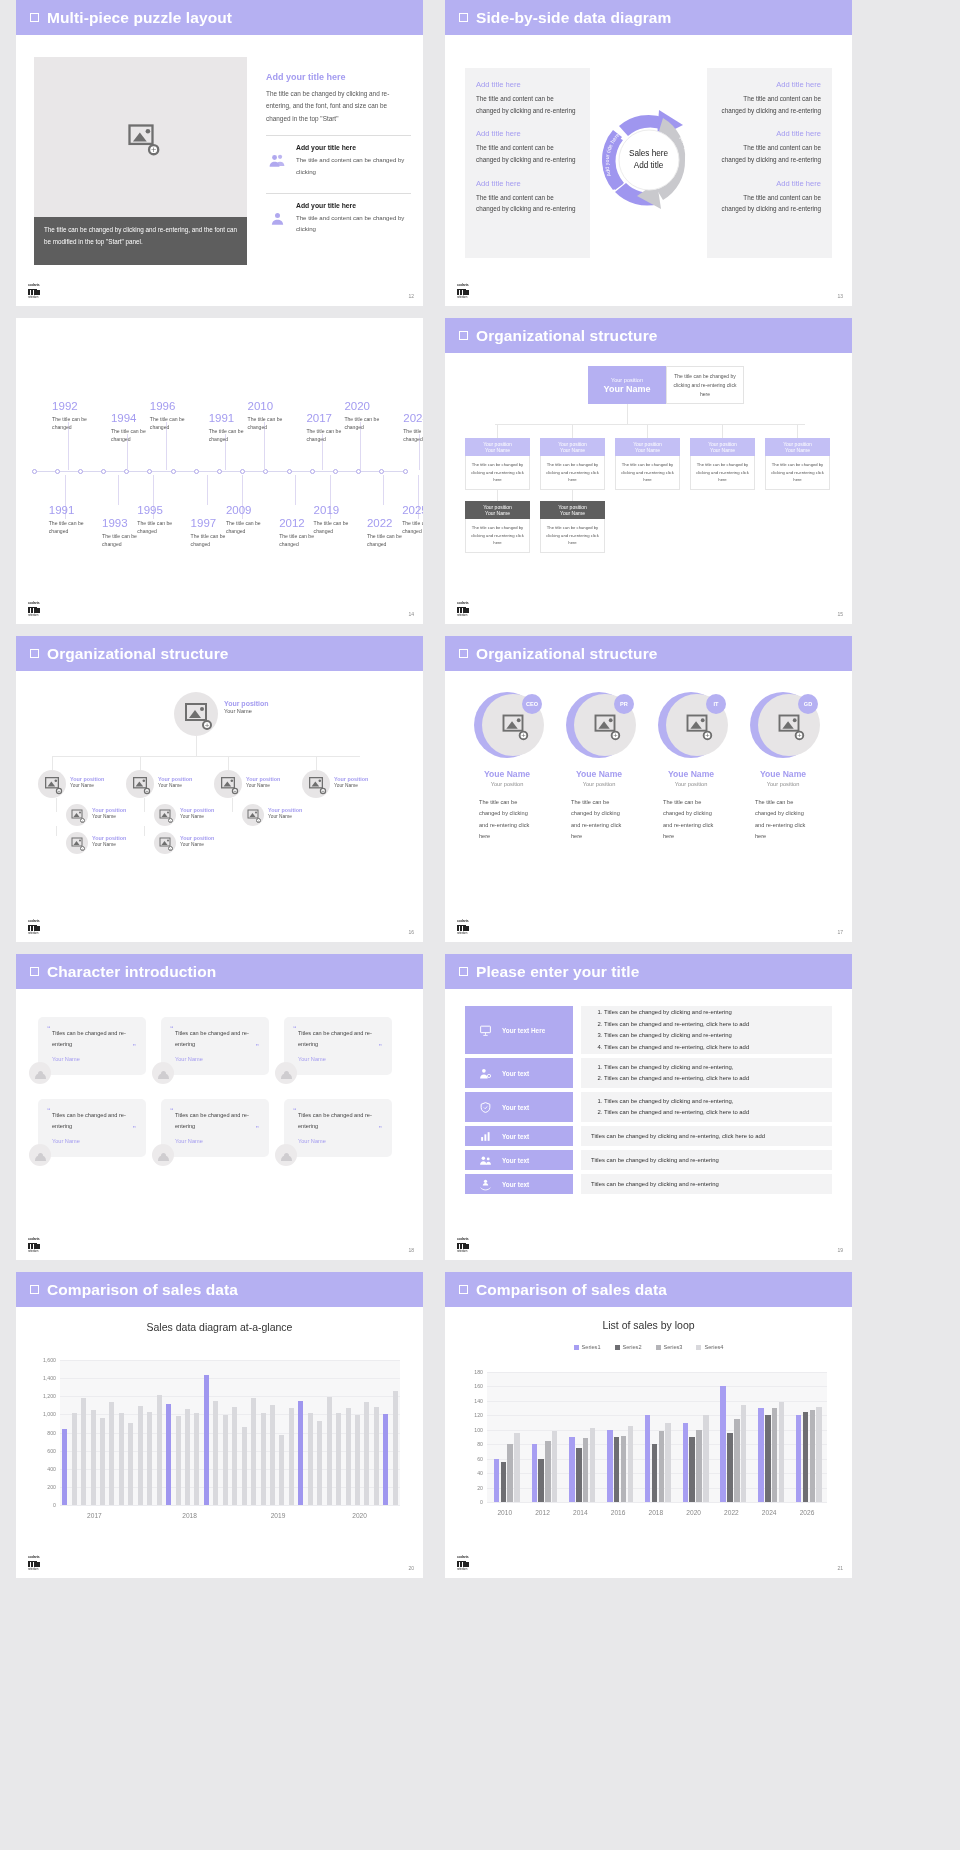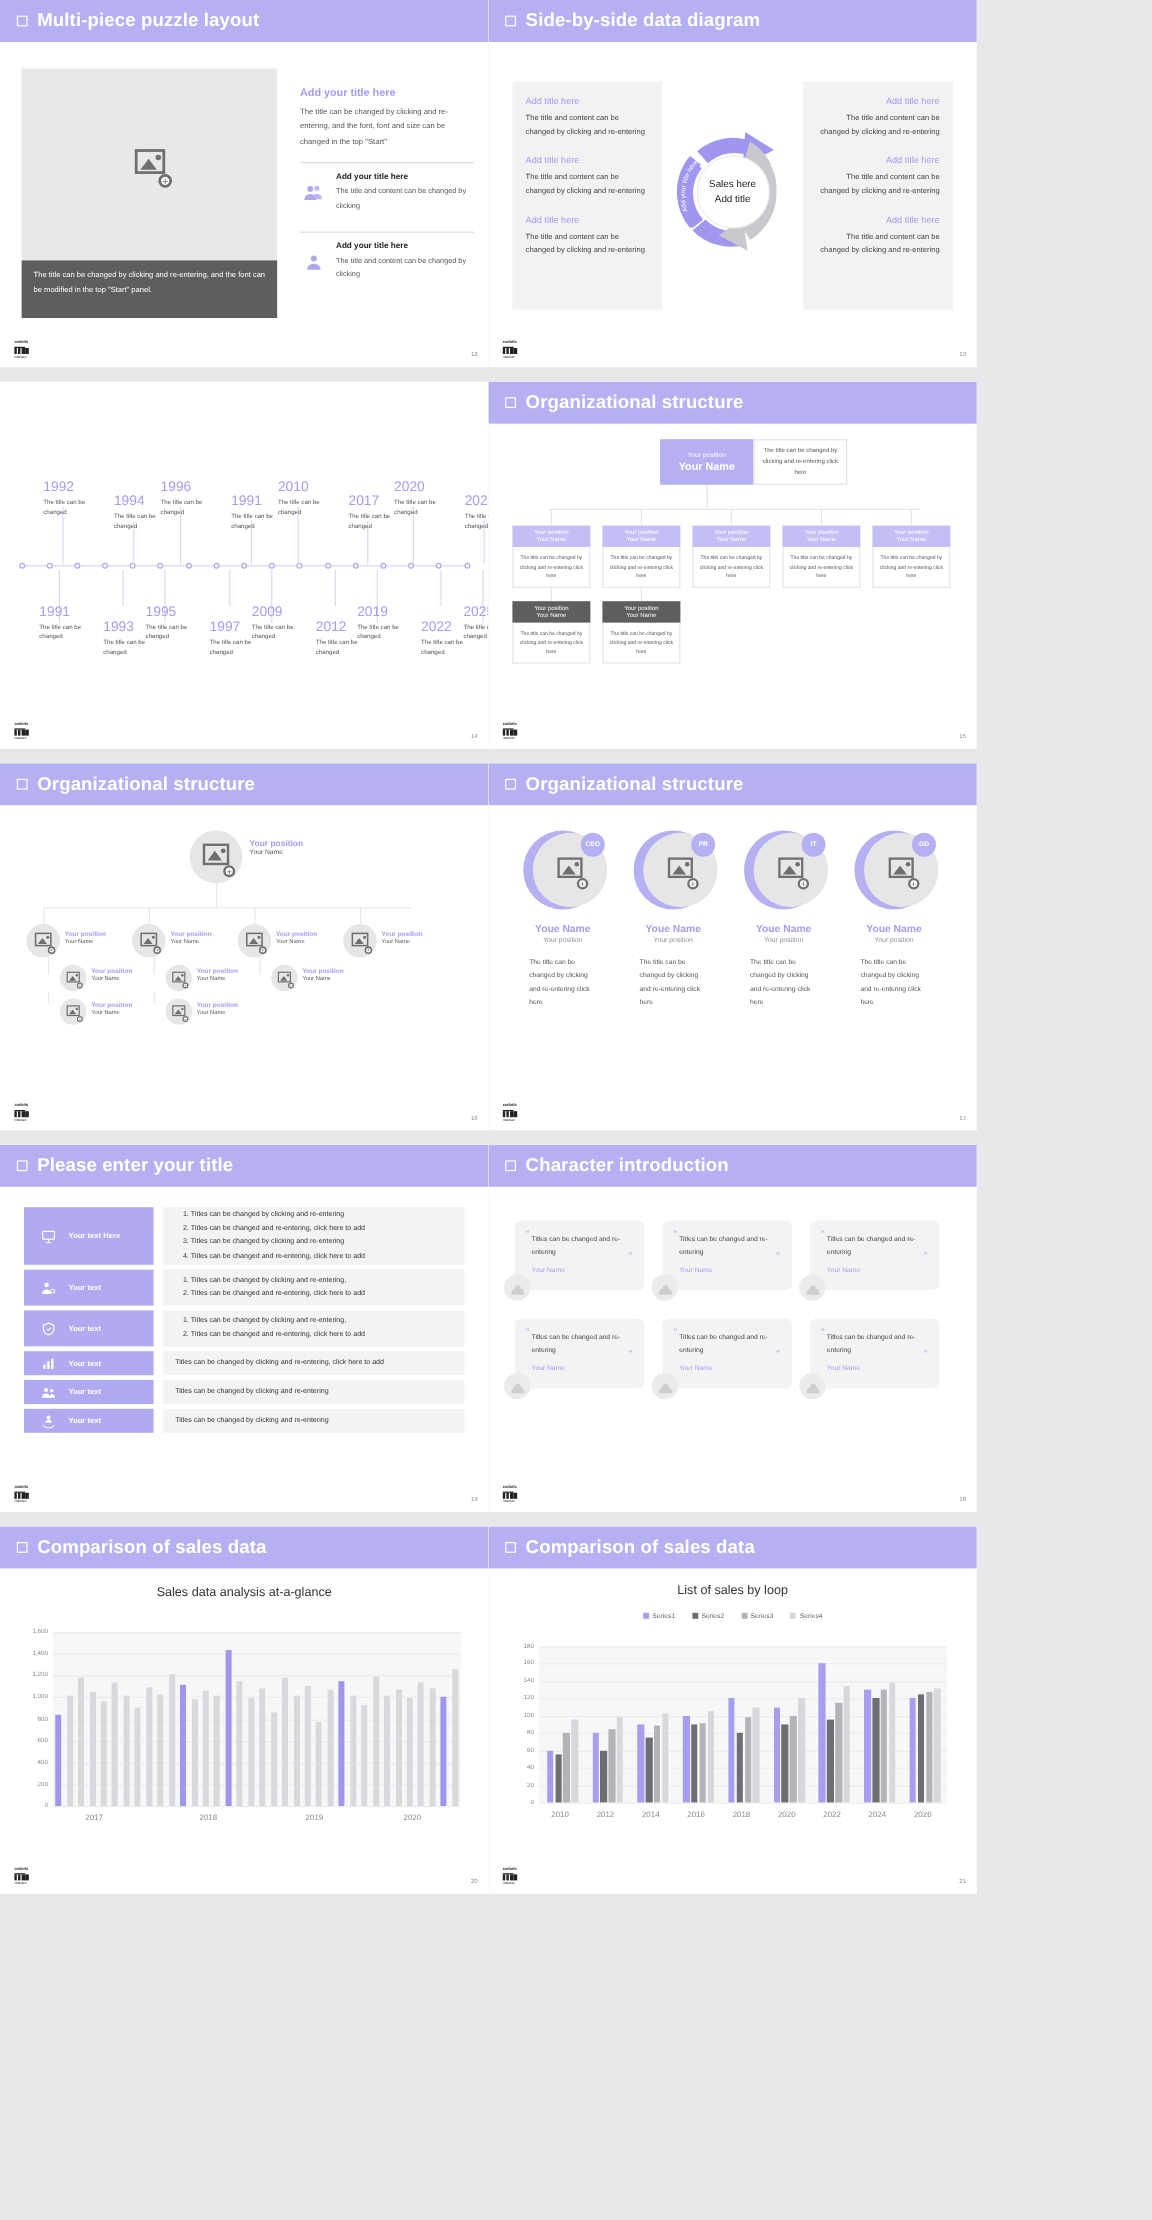--- a/index.html
+++ b/index.html
@@ -6,23 +6,23 @@
   html, body {
     width: 960px; height: 1850px;
     background: #e8e8ea;
     font-family: "Liberation Sans", sans-serif;
     overflow: hidden;
   }
   .deck {
     display: grid;
     grid-template-columns: 407px 407px;
     grid-auto-rows: 312px;
-    gap: 6px 0;
+    gap: 6px 22px;
     padding: 0 0 0 0;
-    margin-left: 0;
+    margin-left: 16px;
     width: 784px;
   }
   .slide {
     position: relative;
     background: #ffffff;
     width: 407px; height: 306px;
     overflow: hidden;
   }
   
   .hdr {
@@ -669,20 +669,96 @@
           <i></i>
           <i></i>
           <i></i>
         </div>
     <span style="font-size:2.6px">rotterdam</span></div>
       <div class="pgno">17</div>
     </div>
     <div class="slide">
       <div class="hdr">
      <span class="sq"></span>
+     <span class="ttl">Character introduction</span>
+      </div>
+      <div class="q-card" style="left:22px;top:63px">
+      <div class="q-mk" style="left:9px;top:8px">“</div>
+      <div class="q-tx">Titles can be changed and re-entering</div>
+      <div class="q-mk" style="right:10px;top:26px">”</div>
+      <div class="q-nm">Your Name</div>
+      <div class="q-av">
+          <span class="head"></span>
+          <span class="body"></span>
+        </div>
+    </div>
+      <div class="q-card" style="left:145px;top:63px">
+      <div class="q-mk" style="left:9px;top:8px">“</div>
+      <div class="q-tx">Titles can be changed and re-entering</div>
+      <div class="q-mk" style="right:10px;top:26px">”</div>
+      <div class="q-nm">Your Name</div>
+      <div class="q-av">
+          <span class="head"></span>
+          <span class="body"></span>
+        </div>
+    </div>
+      <div class="q-card" style="left:268px;top:63px">
+      <div class="q-mk" style="left:9px;top:8px">“</div>
+      <div class="q-tx">Titles can be changed and re-entering</div>
+      <div class="q-mk" style="right:10px;top:26px">”</div>
+      <div class="q-nm">Your Name</div>
+      <div class="q-av">
+          <span class="head"></span>
+          <span class="body"></span>
+        </div>
+    </div>
+      <div class="q-card" style="left:22px;top:145px">
+      <div class="q-mk" style="left:9px;top:8px">“</div>
+      <div class="q-tx">Titles can be changed and re-entering</div>
+      <div class="q-mk" style="right:10px;top:26px">”</div>
+      <div class="q-nm">Your Name</div>
+      <div class="q-av">
+          <span class="head"></span>
+          <span class="body"></span>
+        </div>
+    </div>
+      <div class="q-card" style="left:145px;top:145px">
+      <div class="q-mk" style="left:9px;top:8px">“</div>
+      <div class="q-tx">Titles can be changed and re-entering</div>
+      <div class="q-mk" style="right:10px;top:26px">”</div>
+      <div class="q-nm">Your Name</div>
+      <div class="q-av">
+          <span class="head"></span>
+          <span class="body"></span>
+        </div>
+    </div>
+      <div class="q-card" style="left:268px;top:145px">
+      <div class="q-mk" style="left:9px;top:8px">“</div>
+      <div class="q-tx">Titles can be changed and re-entering</div>
+      <div class="q-mk" style="right:10px;top:26px">”</div>
+      <div class="q-nm">Your Name</div>
+      <div class="q-av">
+          <span class="head"></span>
+          <span class="body"></span>
+        </div>
+    </div>
+      <div class="logo">
+    <b>codarts</b><span class="lines"></span>
+    <div class="bars">
+          <i></i>
+          <i></i>
+          <i></i>
+          <i></i>
+        </div>
+    <span style="font-size:2.6px">rotterdam</span></div>
+      <div class="pgno">18</div>
+    </div>
+    <div class="slide">
+      <div class="hdr">
+     <span class="sq"></span>
      <span class="ttl">Please enter your title</span>
       </div>
       <div class="l8-btn" style="top:52px;height:48px">
       <svg width="13" height="13" viewBox="0 0 24 24">
           <rect x="3" y="4" width="18" height="12" rx="1" fill="none" stroke="#fff" stroke-width="1.8"></rect>
           <path d="M12 16v4M8 21h8" stroke="#fff" stroke-width="1.6"></path>
         </svg>
         <span class="t">Your text Here</span>
       </div>
       <div class="l8-box" style="top:52px;height:48px;display:flex;align-items:center">
@@ -755,99 +831,23 @@
           <i></i>
           <i></i>
           <i></i>
         </div>
     <span style="font-size:2.6px">rotterdam</span></div>
       <div class="pgno">19</div>
     </div>
     <div class="slide">
       <div class="hdr">
      <span class="sq"></span>
-     <span class="ttl">Character introduction</span>
-      </div>
-      <div class="q-card" style="left:22px;top:63px">
-      <div class="q-mk" style="left:9px;top:8px">“</div>
-      <div class="q-tx">Titles can be changed and re-entering</div>
-      <div class="q-mk" style="right:10px;top:26px">”</div>
-      <div class="q-nm">Your Name</div>
-      <div class="q-av">
-          <span class="head"></span>
-          <span class="body"></span>
-        </div>
-    </div>
-      <div class="q-card" style="left:145px;top:63px">
-      <div class="q-mk" style="left:9px;top:8px">“</div>
-      <div class="q-tx">Titles can be changed and re-entering</div>
-      <div class="q-mk" style="right:10px;top:26px">”</div>
-      <div class="q-nm">Your Name</div>
-      <div class="q-av">
-          <span class="head"></span>
-          <span class="body"></span>
-        </div>
-    </div>
-      <div class="q-card" style="left:268px;top:63px">
-      <div class="q-mk" style="left:9px;top:8px">“</div>
-      <div class="q-tx">Titles can be changed and re-entering</div>
-      <div class="q-mk" style="right:10px;top:26px">”</div>
-      <div class="q-nm">Your Name</div>
-      <div class="q-av">
-          <span class="head"></span>
-          <span class="body"></span>
-        </div>
-    </div>
-      <div class="q-card" style="left:22px;top:145px">
-      <div class="q-mk" style="left:9px;top:8px">“</div>
-      <div class="q-tx">Titles can be changed and re-entering</div>
-      <div class="q-mk" style="right:10px;top:26px">”</div>
-      <div class="q-nm">Your Name</div>
-      <div class="q-av">
-          <span class="head"></span>
-          <span class="body"></span>
-        </div>
-    </div>
-      <div class="q-card" style="left:145px;top:145px">
-      <div class="q-mk" style="left:9px;top:8px">“</div>
-      <div class="q-tx">Titles can be changed and re-entering</div>
-      <div class="q-mk" style="right:10px;top:26px">”</div>
-      <div class="q-nm">Your Name</div>
-      <div class="q-av">
-          <span class="head"></span>
-          <span class="body"></span>
-        </div>
-    </div>
-      <div class="q-card" style="left:268px;top:145px">
-      <div class="q-mk" style="left:9px;top:8px">“</div>
-      <div class="q-tx">Titles can be changed and re-entering</div>
-      <div class="q-mk" style="right:10px;top:26px">”</div>
-      <div class="q-nm">Your Name</div>
-      <div class="q-av">
-          <span class="head"></span>
-          <span class="body"></span>
-        </div>
-    </div>
-      <div class="logo">
-    <b>codarts</b><span class="lines"></span>
-    <div class="bars">
-          <i></i>
-          <i></i>
-          <i></i>
-          <i></i>
-        </div>
-    <span style="font-size:2.6px">rotterdam</span></div>
-      <div class="pgno">18</div>
-    </div>
-    <div class="slide">
-      <div class="hdr">
-     <span class="sq"></span>
      <span class="ttl">Comparison of sales data</span>
       </div>
-      <div class="ch-title">Sales data analysis at-a-glance</div>
+      <div class="ch-title">Sales data diagram at-a-glance</div>
    <div class="plot" style="left:44px;top:88px;width:340px;height:145px">
         <div class="gl" style="top:145px"></div>
         <div class="gl" style="top:126.875px"></div>
         <div class="gl" style="top:108.75px"></div>
         <div class="gl" style="top:90.625px"></div>
         <div class="gl" style="top:72.5px"></div>
         <div class="gl" style="top:54.375px"></div>
         <div class="gl" style="top:36.25px"></div>
         <div class="gl" style="top:18.125px"></div>
         <div class="gl" style="top:0px"></div>

